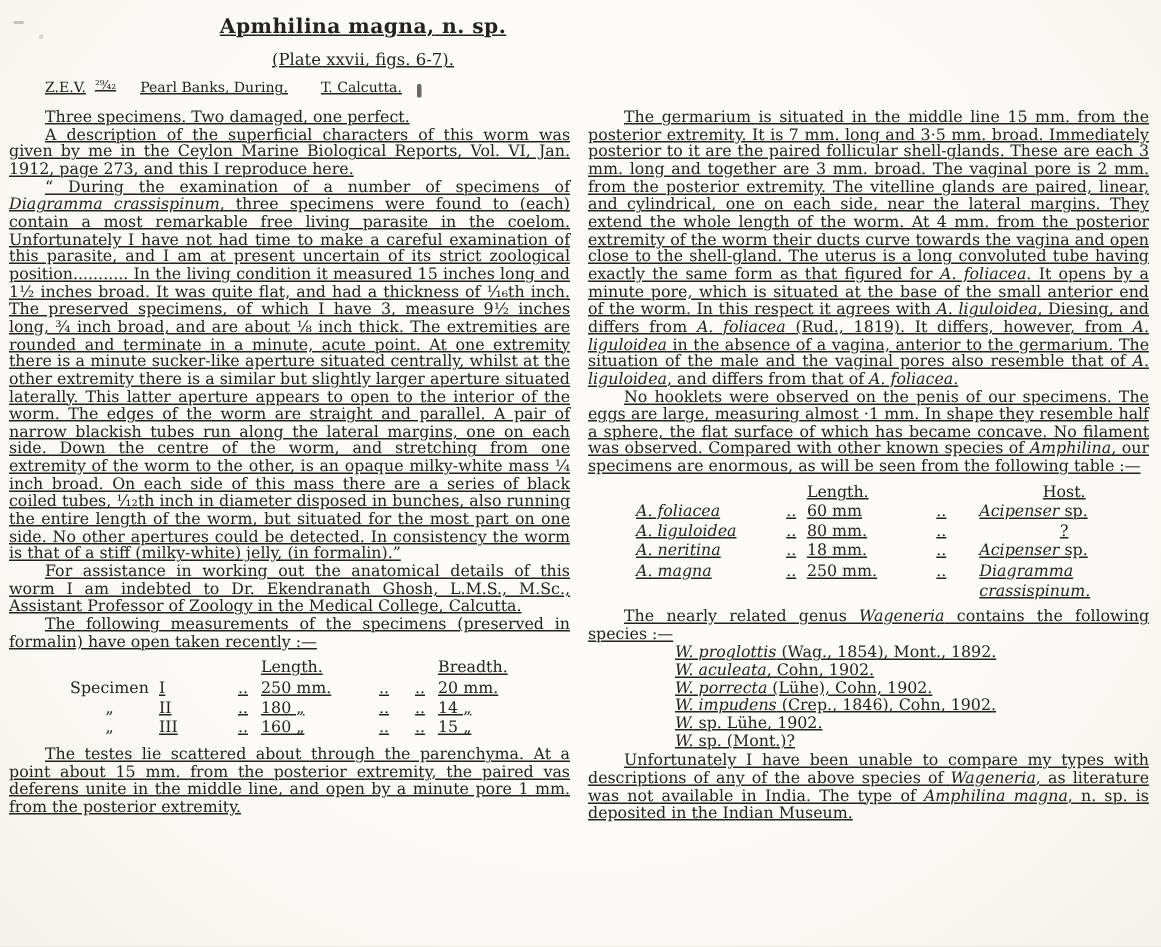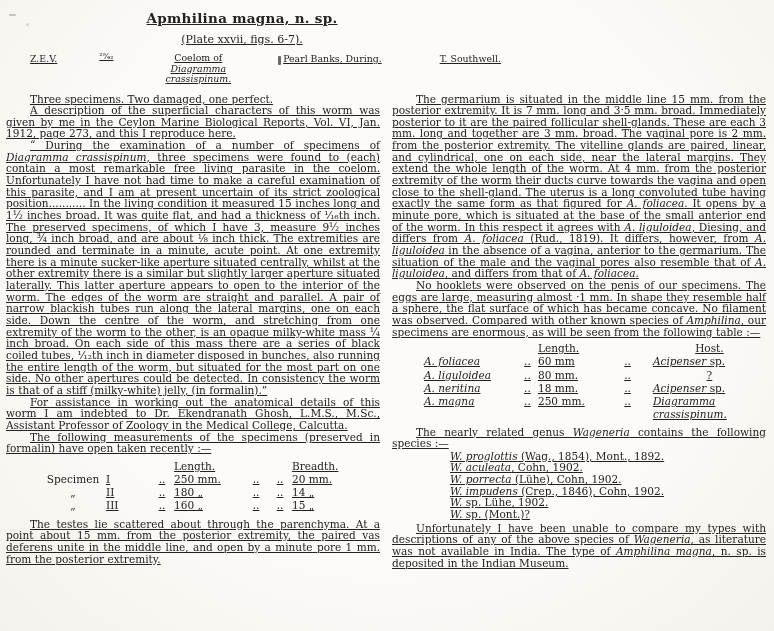--- a/index.html
+++ b/index.html
@@ -8,21 +8,21 @@
     background:radial-gradient(ellipse at 50% 42%, #fcfbf8 55%, #f4f2ec 100%);
     color:#242220;
     font-family:"DejaVu Serif","Liberation Serif",serif;
     padding:10px 8px 0 6px;
     text-decoration:underline;
   }
   .hdr{width:472px;}
   .title{text-align:center;font-weight:bold;font-size:13.5px;letter-spacing:.3px;}
   .title .nsp{font-weight:bold;}
   .plate{text-align:center;font-size:11px;margin-top:7px;}
-  .register{font-size:9.4px;margin-top:7px;padding-left:24px;display:flex;align-items:flex-start;gap:36px;}
+  .register{font-size:9.4px;margin-top:7px;padding-left:24px;display:flex;align-items:flex-start;}
   .register .seg{white-space:nowrap;}
   .reg-code{margin-right:6px;}
   .reg-num{font-size:8px;margin-right:16px;position:relative;top:-1px;}
   .reg-src{display:inline-block;width:118px;text-align:center;line-height:10.5px;margin-right:16px;white-space:normal;}
   .reg-loc{margin-right:22px;}
   .cols{display:flex;gap:12px;margin-top:9px;justify-content:space-between;}
   .col{flex:1;font-size:10.55px;line-height:11.65px;text-align:justify;}
   .col p{margin:0;text-indent:24px;}
   .it{font-style:italic;}
   table{border-collapse:collapse;}
@@ -54,23 +54,22 @@
   <span class="speck s1"></span>
   <span class="speck s2"></span>
   <span class="speck s3"></span>
 
   <div class="hdr">
     <div class="title"><span>Apmhilina magna,</span><span class="nsp"> n. sp.</span></div>
     <div class="plate">(Plate xxvii, figs. 6-7).</div>
     <div class="register">
       <span class="seg reg-code">Z.E.V.</span>
       <span class="seg reg-num">²⁹⁄₄₂</span>
-      <span class="reg-src"><span>Coelom of </span><span class="it">Diagramma crassispinum.</span></span>
       <span class="seg reg-loc">Pearl Banks, During.</span>
-      <span class="seg">T. Southwell.</span>
+      <span class="seg">T. Calcutta.</span>
     </div>
   </div>
 
   <div class="cols">
 
     <div class="col">
       <p><span>Three specimens.  Two damaged, one perfect.</span></p>
       <p><span>A description of the superficial characters of this worm was given by me in the Ceylon Marine Biological Reports, Vol. VI, Jan. 1912, page 273, and this I reproduce here.</span></p>
       <p><span>“ During the examination of a number of specimens of </span><span class="it">Diagramma crassispinum</span><span>, three specimens were found to (each) contain a most remarkable free living parasite in the coelom.  Unfortunately I have not had time to make a careful examination of this parasite, and I am at present uncertain of its strict zoological position...........   In the living condition it measured 15 inches long and 1½ inches broad.  It was quite flat, and had a thickness of ¹⁄₁₆th inch.  The preserved specimens, of which I have 3, measure 9½ inches long, ¾ inch broad, and are about ⅛ inch thick.  The extremities are rounded and terminate in a minute, acute point. At one extremity there is a minute sucker-like aperture situated centrally, whilst at the other extremity there is a similar but slightly larger aperture situated laterally.  This latter aperture appears to open to the interior of the worm.  The edges of the worm are straight and parallel.  A pair of narrow blackish tubes run along the lateral margins, one on each side.  Down the centre of the worm, and stretching from one extremity of the worm to the other, is an opaque milky-white mass ¼ inch broad.  On each side of this mass there are a series of black coiled tubes, ¹⁄₁₂th inch in diameter disposed in bunches, also running the entire length of the worm, but situated for the most part on one side.  No other apertures could be detected.  In consistency the worm is that of a stiff (milky-white) jelly, (in formalin).”</span></p>
       <p><span>For assistance in working out the anatomical details of this worm I am indebted to Dr. Ekendranath Ghosh, L.M.S., M.Sc., Assistant Professor of Zoology in the Medical College, Calcutta.</span></p>

